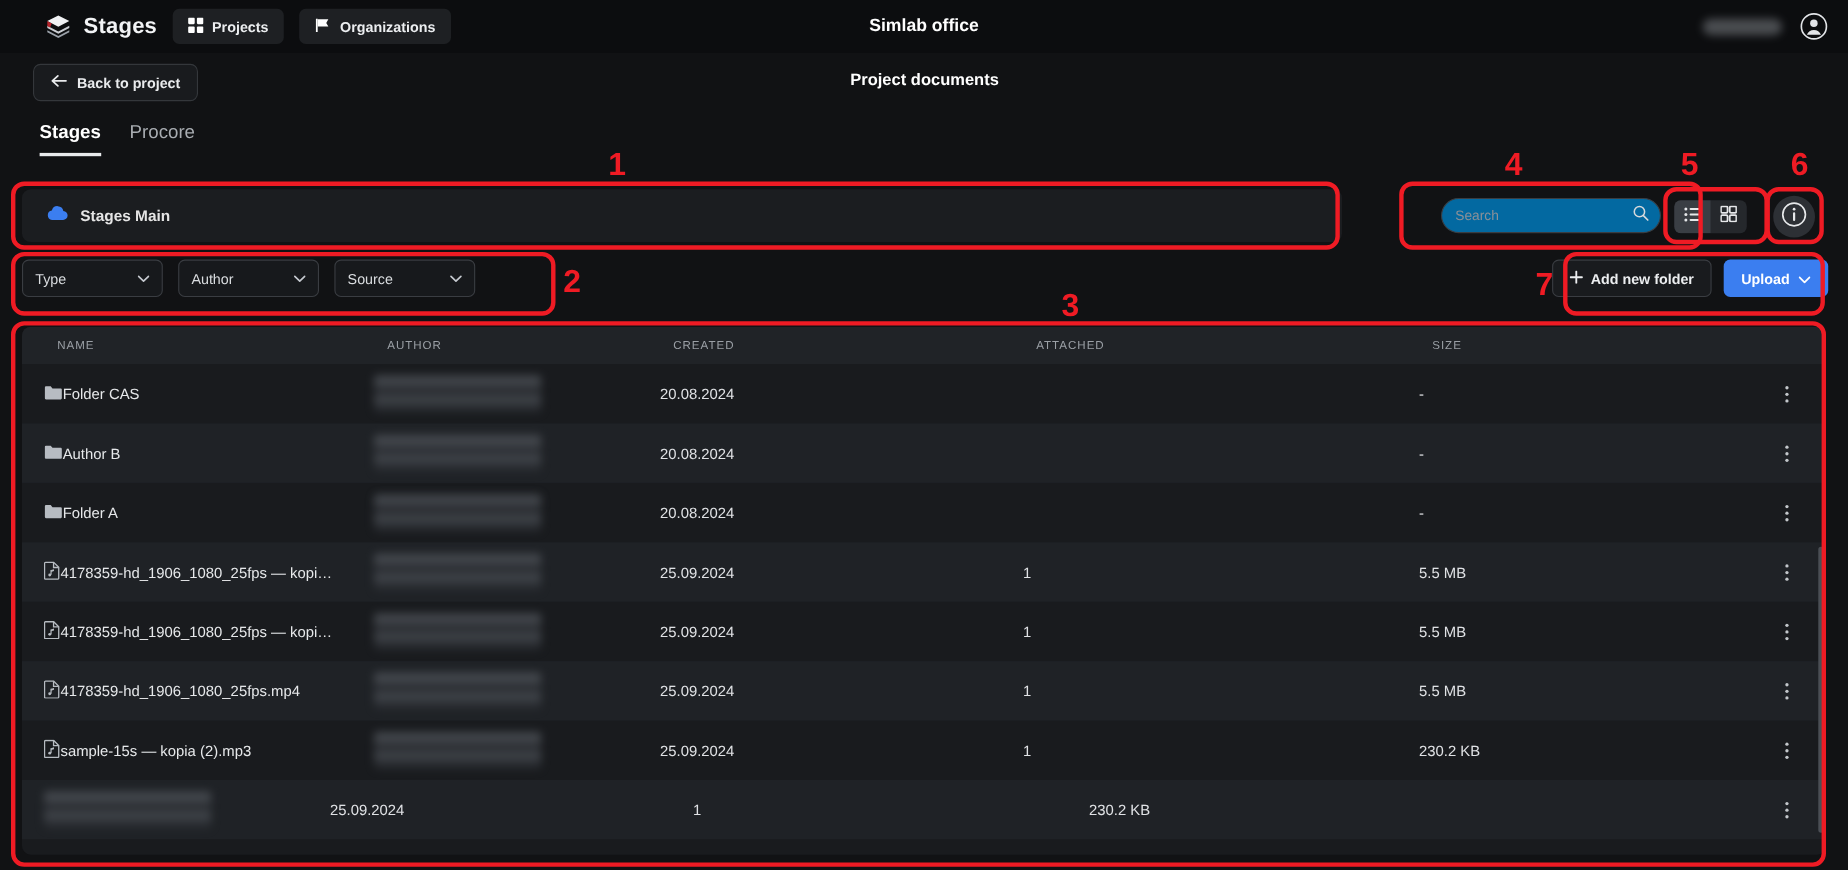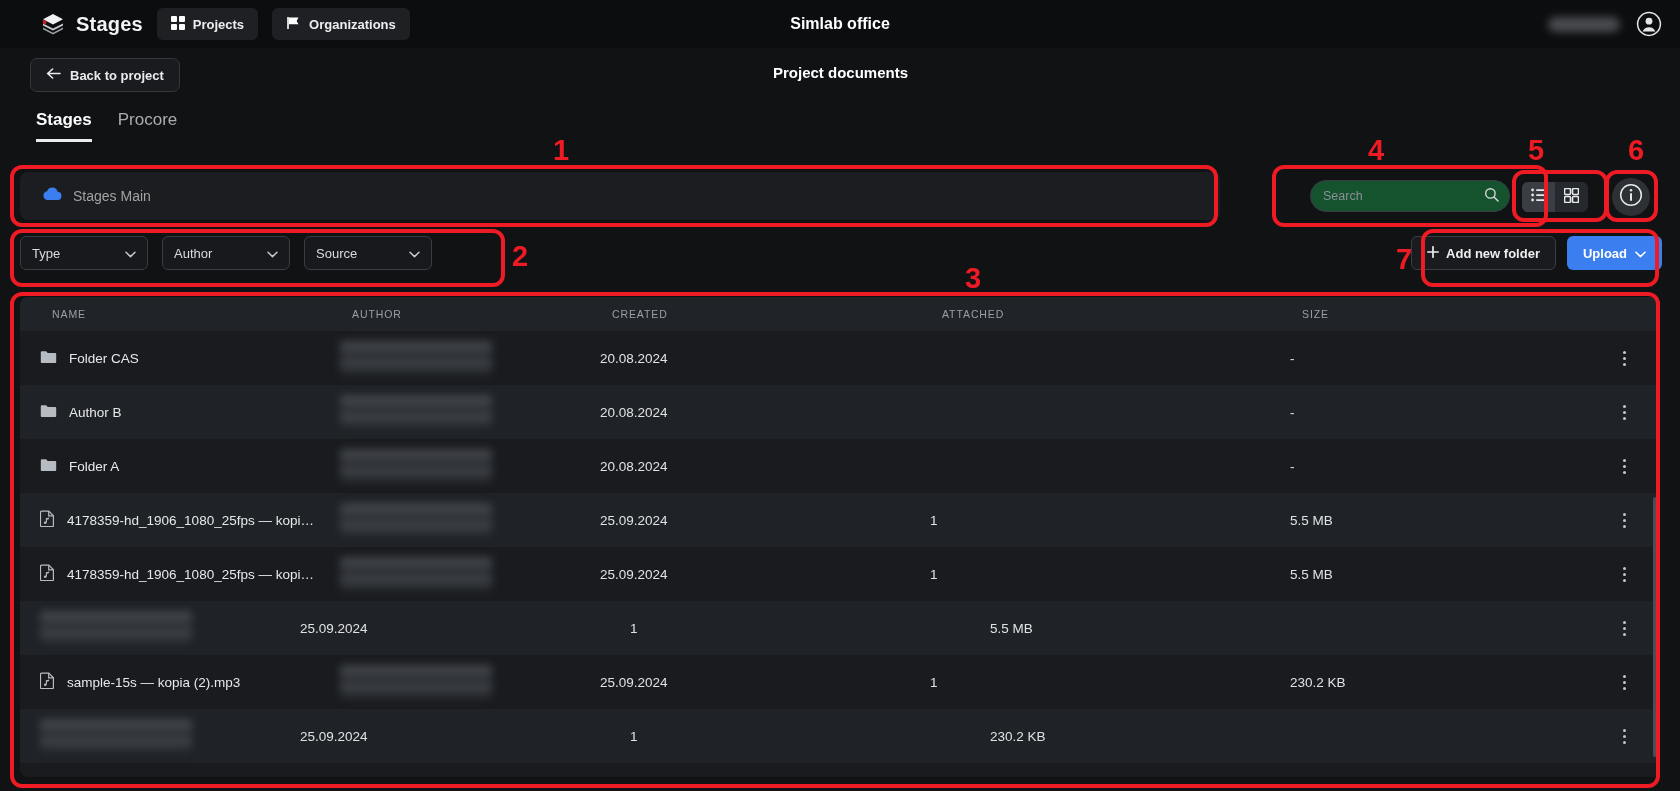--- a/index.html
+++ b/index.html
@@ -75,30 +75,30 @@
     position: absolute; color: #ef1b24; font-size: 29px; font-weight: 700;
     z-index: 41; pointer-events: none; font-family: "Liberation Sans", sans-serif;
   }
 
   
   .crumbbar {
     position: absolute; left: 20px; top: 172px; width: 1200px; height: 48px;
     background: #1b1d20; border-radius: 8px;
     display: flex; align-items: center; padding: 0 22px; gap: 11px;
   }
-  .crumb-label { font-size: 14px; font-weight: 400; color: #a3a3a3; }
+  .crumb-label { font-size: 14px; font-weight: 700; color: #e5e5e5; }
 
   
   .searchwrap {
     position: absolute; left: 1285px; top: 172px; width: 250px; height: 48px;
     display: flex; align-items: center; justify-content: center;
   }
   .searchbox {
     width: 200px; height: 32px; border: 1px solid #3a3d42; border-radius: 17px;
-    background: #14532d; display: flex; align-items: center; padding: 0 12px;
+    background: #0369a1; display: flex; align-items: center; padding: 0 12px;
   }
   .searchbox input {
     flex: 1; background: transparent; border: none; outline: none;
     color: #d6d9dc; font-size: 12.5px; font-family: "Liberation Sans", sans-serif;
   }
   .searchbox input::placeholder { color: #8b9097; }
 
   
   .viewtoggle {
     position: absolute; left: 1522px; top: 182px;
@@ -156,21 +156,21 @@
   .col-created{ width: 330px; }
   .col-attached{ width: 360px; }
   .col-size   { flex: 1; }
 
   .row {
     display: flex; align-items: center; height: 54px;
     padding-left: 20px; position: relative; cursor: pointer;
   }
   .row.alt { background: #1f2226; }
   .cell-name {
-    width: 300px; display: flex; align-items: center; gap: 12px;
+    width: 300px; display: flex; align-items: center; gap: 0;
     font-size: 13.5px; color: #e6e8ea; white-space: nowrap; overflow: hidden;
   }
   .cell-author { width: 260px; }
   .blurcell {
     width: 152px; height: 34px; border-radius: 3px;
     background: repeating-linear-gradient(
       to bottom,
       #4a4e54 0px, #4a4e54 11px,
       #2b2e33 11px, #2b2e33 17px,
       #44484e 17px, #44484e 27px,
@@ -475,41 +475,51 @@
           <div class="cell-created">25.09.2024</div>
           <div class="cell-attached">1</div>
           <div class="cell-size">5.5 MB</div>
           <div class="kebab">
             <i></i>
             <i></i>
             <i></i>
           </div>
         </div>
         <div class="row alt">
-          <div class="cell-author">
-            <div class="blurcell"></div>
-          </div>
-          <div class="cell-created">25.09.2024</div>
-          <div class="cell-attached">1</div>
-          <div class="cell-size">5.5 MB</div>
-          <div class="kebab">
-            <i></i>
-            <i></i>
-            <i></i>
-          </div>
-        </div>
-        <div class="row">
           <div class="cell-name">
             <span class="ficon"><svg width="15" height="17" viewBox="0 0 15 17">
                 <path d="M1.4 1.2h7.4l4.6 4.6v9.9a.9.9 0 0 1-.9.9H1.4a.9.9 0 0 1-.9-.9V2.1a.9.9 0 0 1 .9-.9z" fill="none" stroke="#b7bcc2" stroke-width="1.2"></path>
                 <path d="M8.7 1.3v4.6h4.6" fill="none" stroke="#b7bcc2" stroke-width="1.2"></path>
                 <path d="M6.4 8.2 V12.6" stroke="#b7bcc2" stroke-width="1.1" fill="none"></path>
                 <path d="M6.4 8.2 L9.1 7.4 V9.1 L6.4 9.9" fill="#b7bcc2"></path>
                 <circle cx="5.2" cy="12.7" r="1.3" fill="#b7bcc2"></circle>
               </svg></span>
+            <span>4178359-hd_1906_1080_25fps.mp4</span>
+          </div>
+          <div class="cell-author">
+            <div class="blurcell"></div>
+          </div>
+          <div class="cell-created">25.09.2024</div>
+          <div class="cell-attached">1</div>
+          <div class="cell-size">5.5 MB</div>
+          <div class="kebab">
+            <i></i>
+            <i></i>
+            <i></i>
+          </div>
+        </div>
+        <div class="row">
+          <div class="cell-name">
+            <span class="ficon"><svg width="15" height="17" viewBox="0 0 15 17">
+                <path d="M1.4 1.2h7.4l4.6 4.6v9.9a.9.9 0 0 1-.9.9H1.4a.9.9 0 0 1-.9-.9V2.1a.9.9 0 0 1 .9-.9z" fill="none" stroke="#b7bcc2" stroke-width="1.2"></path>
+                <path d="M8.7 1.3v4.6h4.6" fill="none" stroke="#b7bcc2" stroke-width="1.2"></path>
+                <path d="M6.4 8.2 V12.6" stroke="#b7bcc2" stroke-width="1.1" fill="none"></path>
+                <path d="M6.4 8.2 L9.1 7.4 V9.1 L6.4 9.9" fill="#b7bcc2"></path>
+                <circle cx="5.2" cy="12.7" r="1.3" fill="#b7bcc2"></circle>
+              </svg></span>
             <span>sample-15s — kopia (2).mp3</span>
           </div>
           <div class="cell-author">
             <div class="blurcell"></div>
           </div>
           <div class="cell-created">25.09.2024</div>
           <div class="cell-attached">1</div>
           <div class="cell-size">230.2 KB</div>
           <div class="kebab">
             <i></i>

